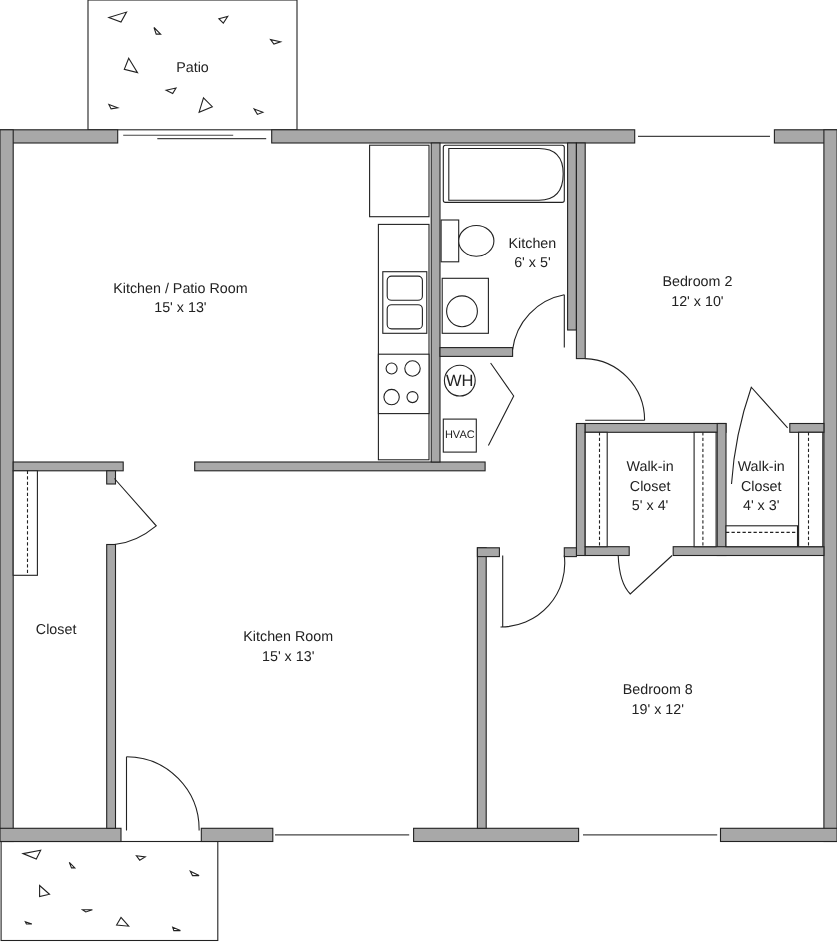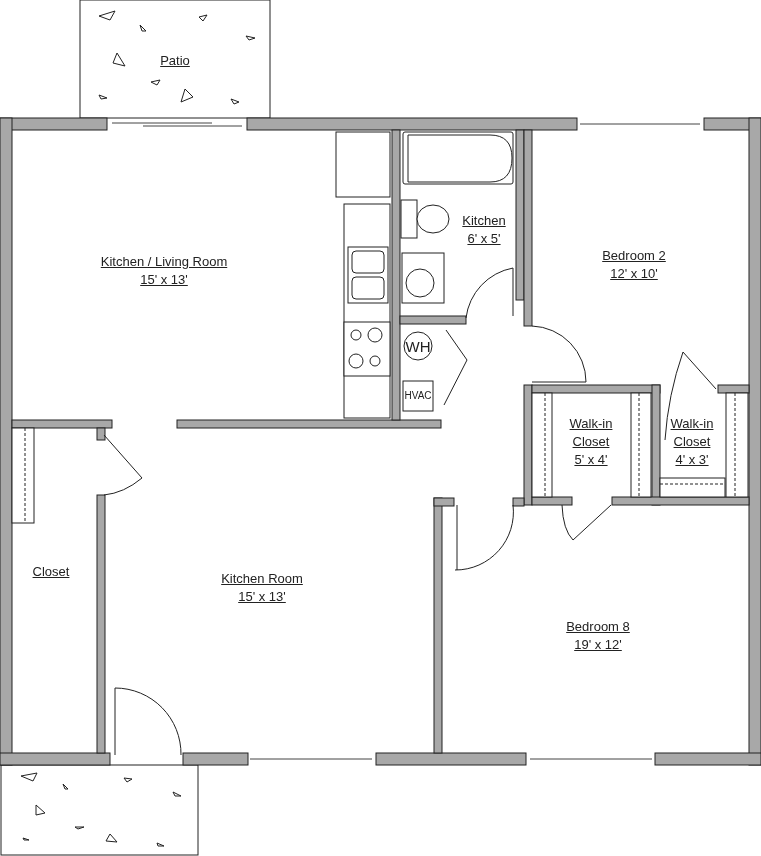--- a/index.html
+++ b/index.html
@@ -1,19 +1,19 @@
 <!DOCTYPE html>
 <html><head>
 <meta charset="utf-8">
 <style>
   html,body{margin:0;padding:0;background:#fff;}
   body{width:761px;height:856px;position:relative;overflow:hidden;font-family:"Liberation Sans",sans-serif;}
   svg{position:absolute;left:0;top:0;}
   .lbl{position:absolute;text-align:center;color:#222;font-size:13px;line-height:18px;white-space:nowrap;transform:translateX(-50%);}
-  .lbl span{display:block;text-decoration:underline;}
+  .lbl span{display:block;}
 </style>
 </head>
 <body>
 
 <svg width="761" height="856" viewBox="0 0 761 856">
   <g fill="none" stroke="#222" stroke-width="1">
 
     <rect x="80" y="0" width="190" height="118"></rect>
 
     <rect x="1" y="765" width="197" height="90"></rect>
@@ -139,21 +139,21 @@
     <line x1="735" y1="393" x2="735" y2="497" stroke-dasharray="3,2"></line>
     <rect x="660" y="478" width="65" height="19"></rect>
     <line x1="660" y1="484" x2="725" y2="484" stroke-dasharray="3,2"></line>
   </g>
 </svg>
 
 <div class="lbl" style="left:175px;top:52px">
     <span>Patio</span>
   </div>
 <div class="lbl" style="left:164px;top:253px">
-    <span>Kitchen / Living Room</span>
+    <span>Kitchen / Patio Room</span>
     <span>15' x 13'</span>
   </div>
 <div class="lbl" style="left:484px;top:212px">
     <span>Kitchen</span>
     <span>6' x 5'</span>
   </div>
 <div class="lbl" style="left:634px;top:247px">
     <span>Bedroom 2</span>
     <span>12' x 10'</span>
   </div>

